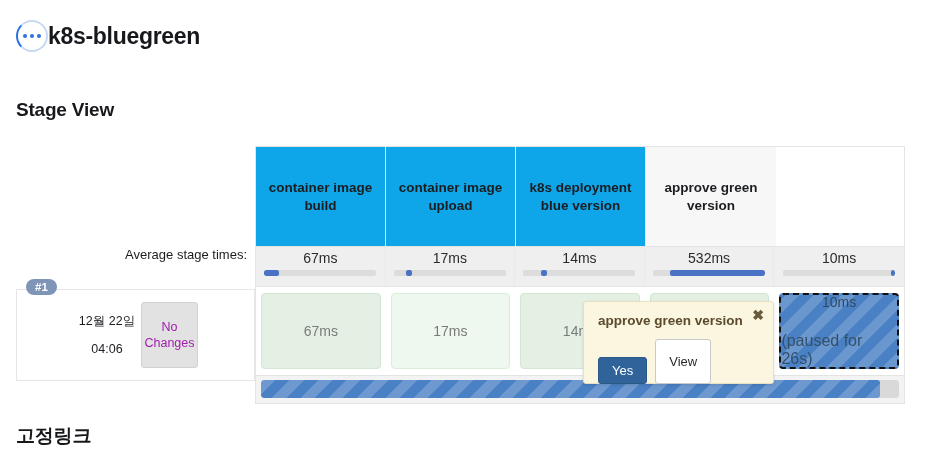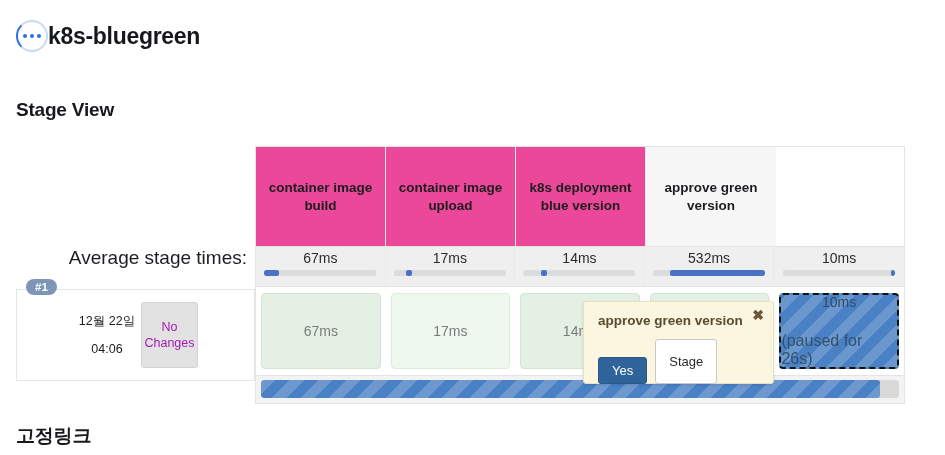--- a/index.html
+++ b/index.html
@@ -53,21 +53,21 @@
   .head-cell {
     width: 130px; height: 99px;
     border-right: 1px solid #eaeaea;
     display: flex; align-items: center; justify-content: center;
     text-align: center; padding: 4px 8px;
     font-size: 13.5px; font-weight: bold; color: #1b1d21;
     line-height: 1.28;
     background: #f7f7f7;
   }
   .head-cell:last-child { border-right: none; }
-  .head-cell.alt { background: #ec4899; }
+  .head-cell.alt { background: #0ea5e9; }
 
   .avg-row { display: flex; border-top: 1px solid #e4e4e4; }
   .avg-cell {
     width: 130px; height: 39px;
     border-right: 1px solid #eaeaea;
     background: #efefef;
     display: flex; flex-direction: column;
     align-items: center; justify-content: flex-start;
     padding-top: 3px;
   }
@@ -139,21 +139,21 @@
       rgba(255,255,255,0.20) 10px,
       rgba(255,255,255,0) 10px,
       rgba(255,255,255,0) 20px
     );
     border-radius: 3px;
   }
 
   
   .avg-label {
     position: absolute; right: 0; top: 0;
-    font-size: 19px; color: #1b1d21;
+    font-size: 13px; color: #1b1d21;
   }
   .avg-label-wrap {
     position: absolute; left: 0; top: 247px;
     width: 247px; height: 24px;
   }
 
   .build-info {
     position: absolute; left: 16px; top: 289px;
     width: 239px; height: 92px;
     border: 1px solid #e6e6e6;
@@ -312,17 +312,17 @@
         <div class="progress-fill" id="progress-fill" style="width: 97%;"></div>
       </div>
     </div>
   </div>
 
   <div class="popover">
     <div class="popover-close">✖</div>
     <div class="popover-title">approve green version</div>
     <div class="popover-actions">
       <button class="btn btn-yes">Yes</button>
-      <button class="btn btn-abort">Stage</button>
+      <button class="btn btn-abort">View</button>
     </div>
   </div>
 
 </div>
 
 </body></html>

